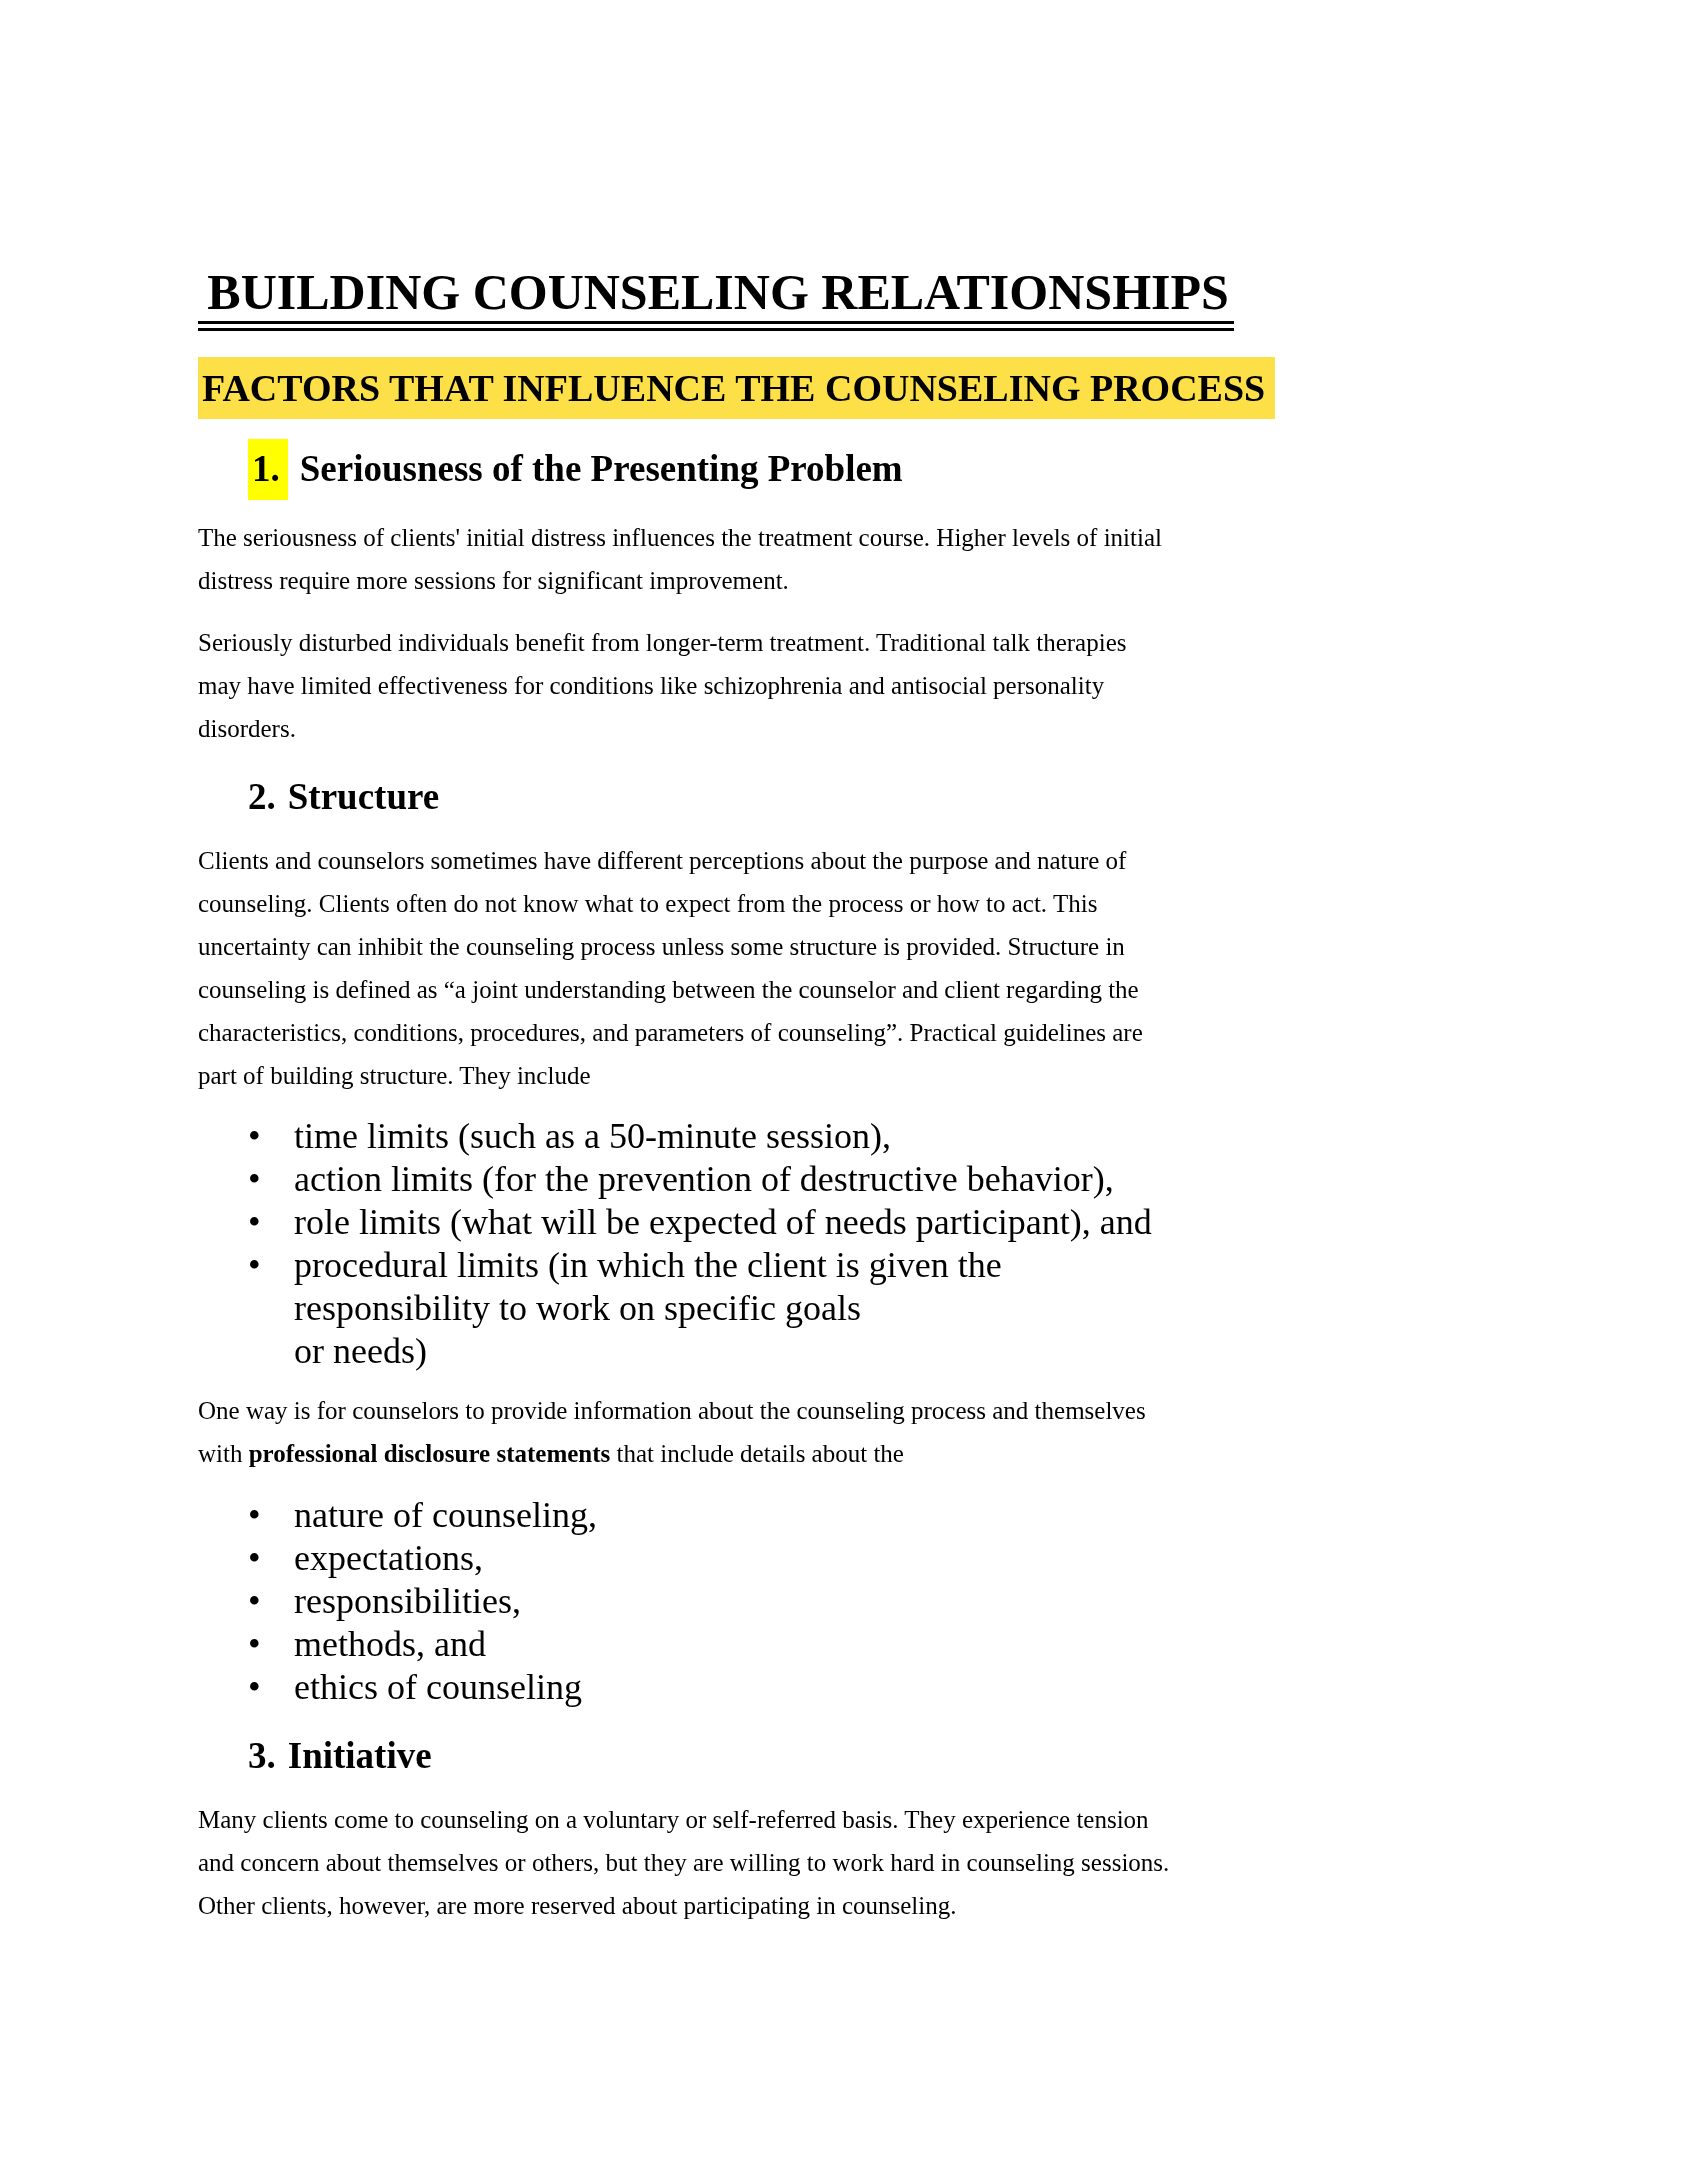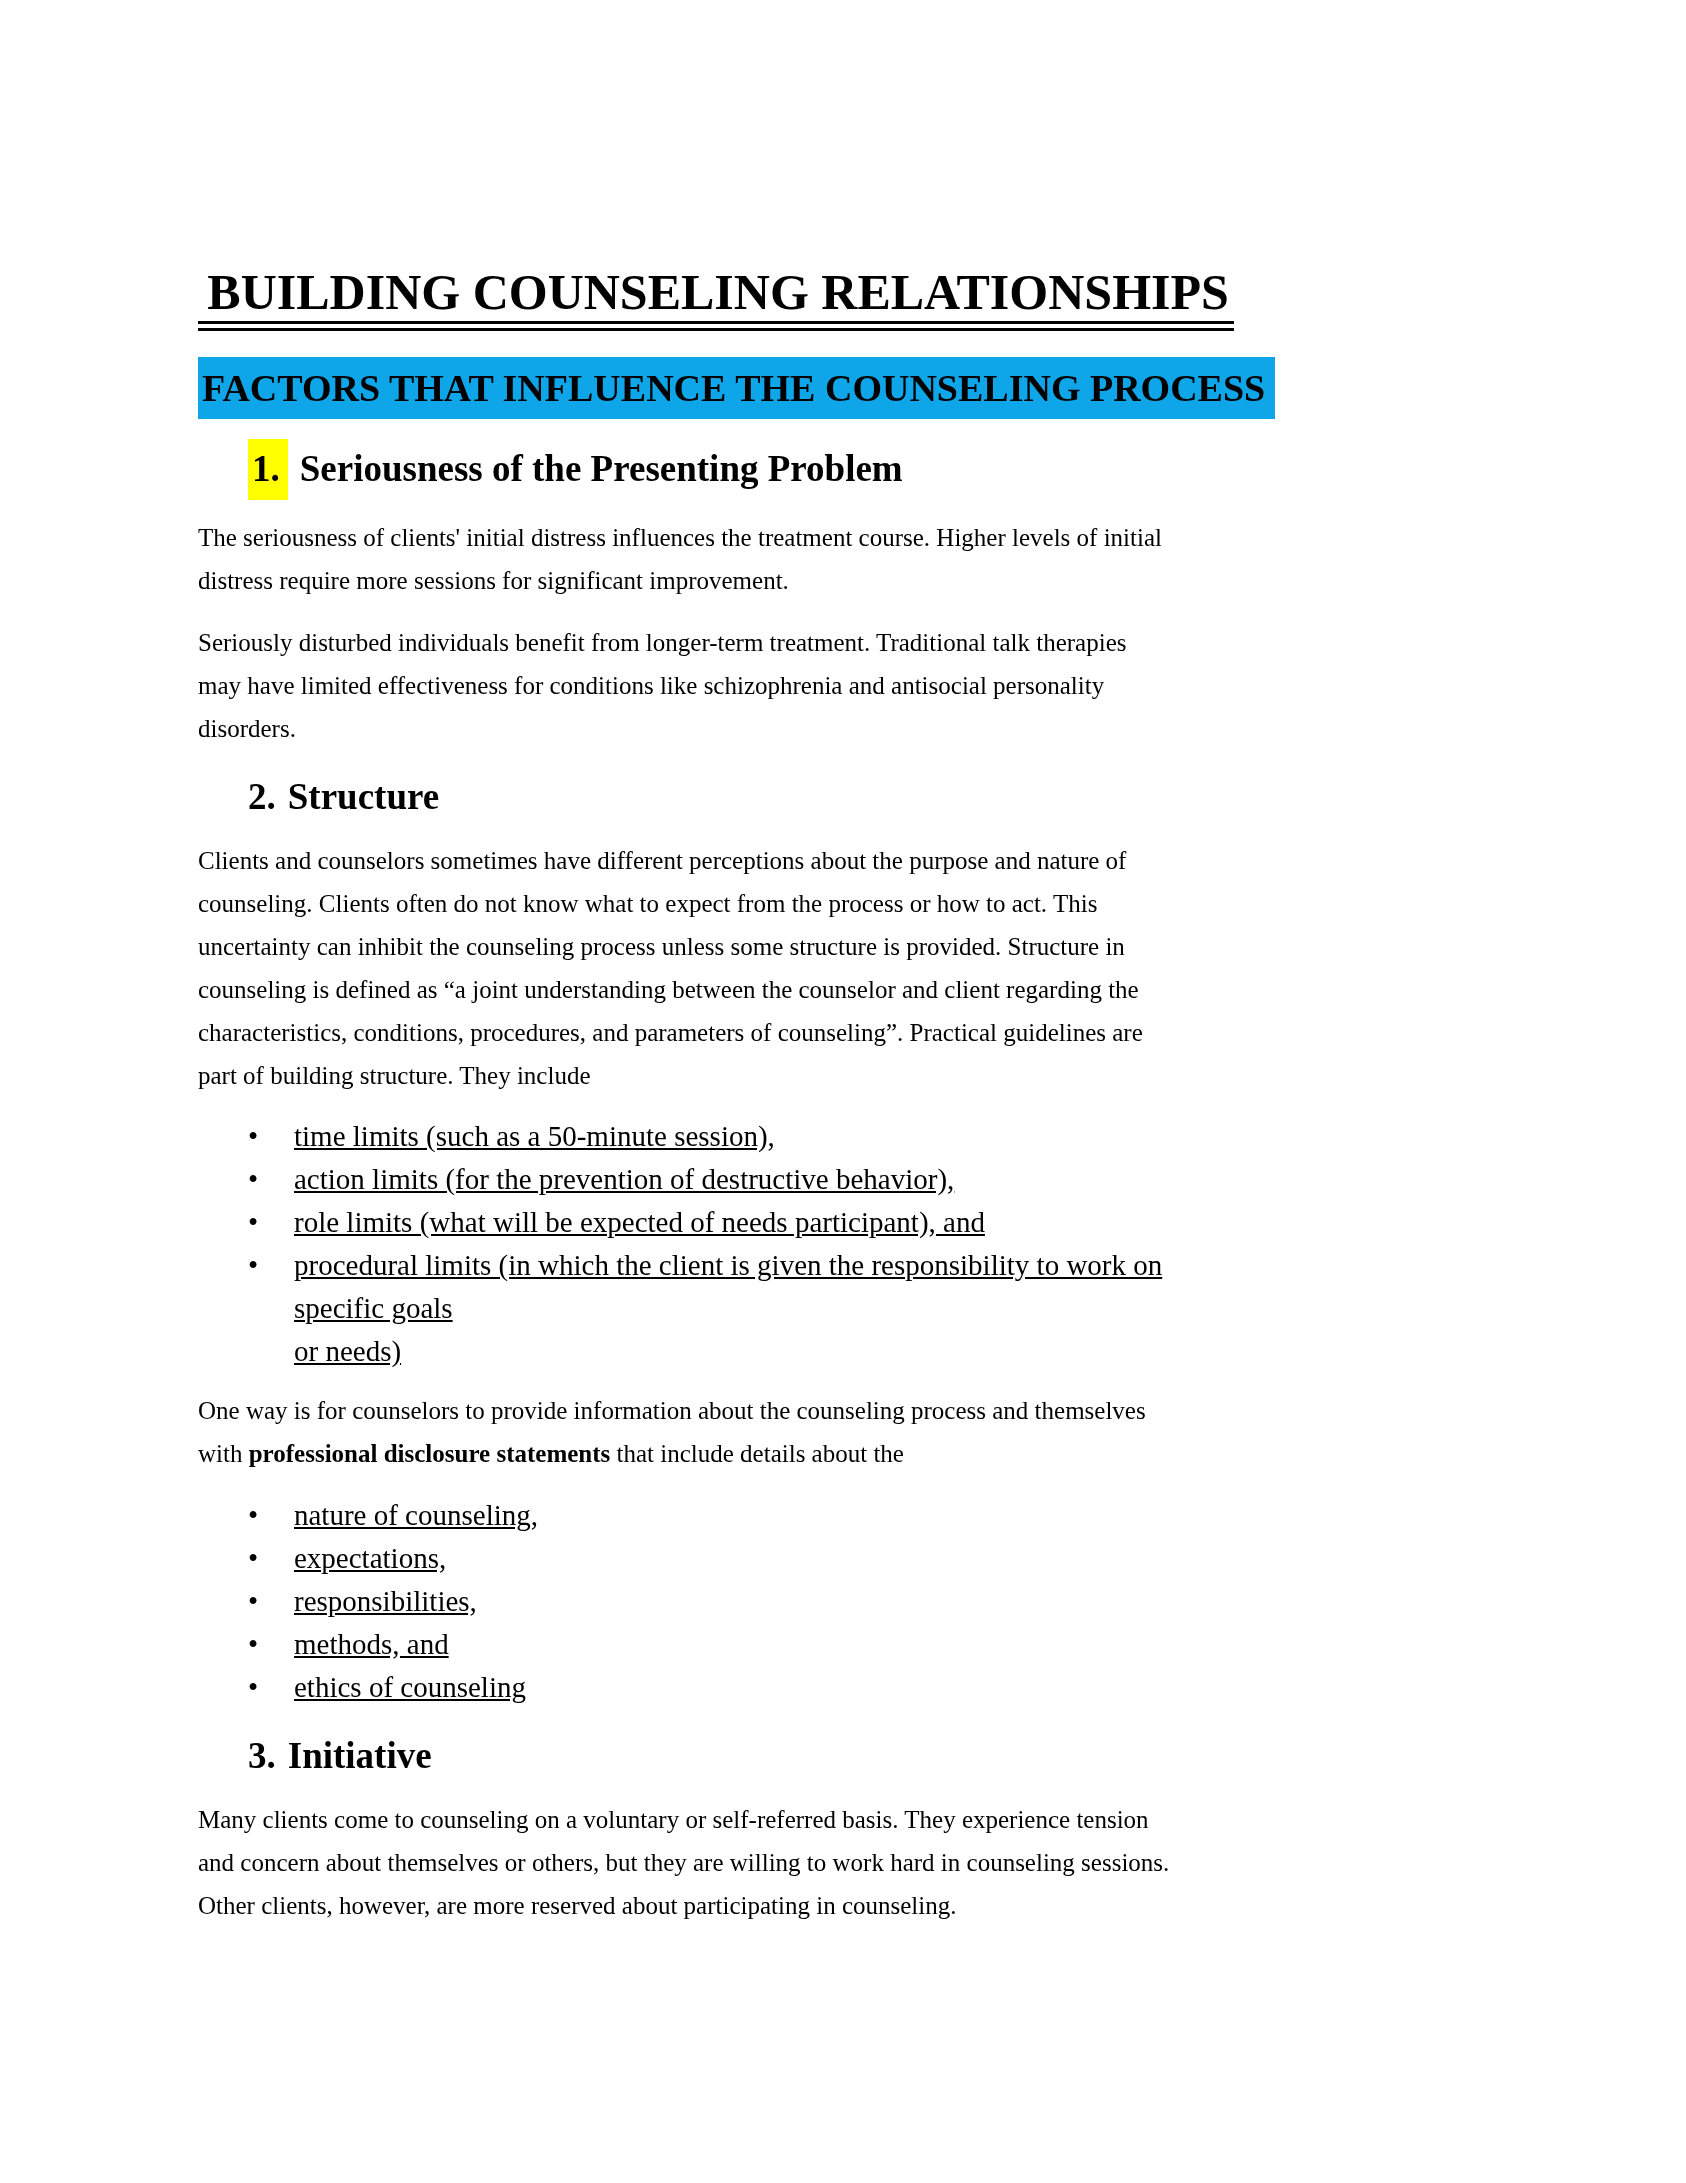--- a/index.html
+++ b/index.html
@@ -32,21 +32,21 @@
   .title-underline {
     border-bottom: 10.6px double #000000;
     padding: 0 5.3px 1.3px 9.3px;
   }
   
   .main-heading {
     margin: 0;
   }
   .hl-band {
     display: inline-block;
-    background: #0ea5e9;
+    background: #fde047;
     font-size: 38px;
     font-weight: bold;
     line-height: 41px;
     padding: 10.6px 9.3px 10.6px 4px;
     white-space: nowrap;
   }
   
   .section-heading {
     font-size: 37px;
     font-weight: bold;
@@ -70,24 +70,23 @@
     white-space: pre-line;
   }
   
   .bullet-list {
     margin: 0 0 16px 0;
     padding: 0 0 0 96px;
     list-style: none;
   }
   .bullet-list li {
     position: relative;
-    font-size: 29px;
+    font-size: 36px;
     line-height: 43px;
     white-space: pre-line;
-    text-decoration: underline;
   }
   .bullet-list li::before {
     content: "\2022";
     position: absolute;
     left: -46px;
     top: 0;
   }
 </style>
 </head>
 <body>

